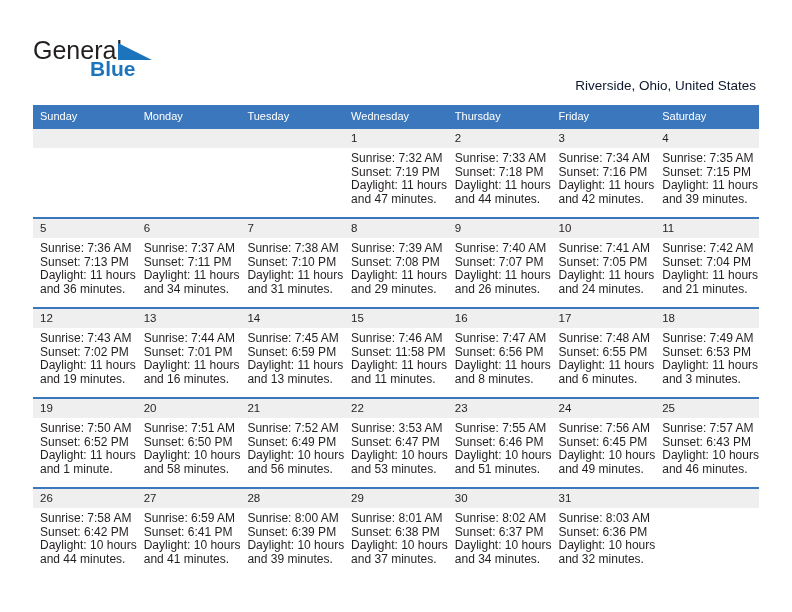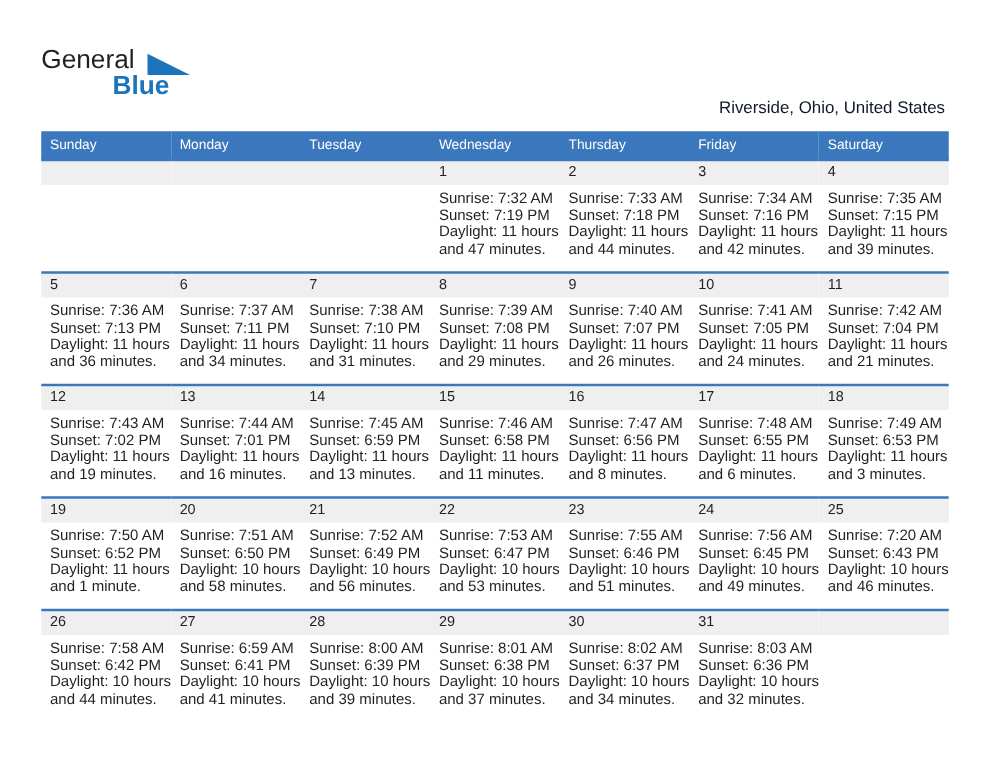--- a/index.html
+++ b/index.html
@@ -33,21 +33,21 @@
     position: absolute;
     left: 33px;
     top: 36px;
     width: 180px;
     height: 48px;
   }
   .logo-general {
     position: absolute;
     left: 0;
     top: 0;
-    font-size: 21px;
+    font-size: 25px;
     letter-spacing: 0px;
     color: #231f20;
     font-family: "Liberation Sans", sans-serif;
   }
   .logo-blue {
     position: absolute;
     left: 57px;
     top: 21px;
     font-size: 21px;
     color: #1c75bc;
@@ -302,21 +302,21 @@
               <div>Sunrise: 7:45 AM</div>
               <div>Sunset: 6:59 PM</div>
               <div>Daylight: 11 hours</div>
               <div>and 13 minutes.</div>
             </div>
           </td>
           <td class="cell-day">
             <div class="daynum">15</div>
             <div class="info">
               <div>Sunrise: 7:46 AM</div>
-              <div>Sunset: 6:58 PM</div>
+              <div>Sunset: 11:58 PM</div>
               <div>Daylight: 11 hours</div>
               <div>and 11 minutes.</div>
             </div>
           </td>
           <td class="cell-day">
             <div class="daynum">16</div>
             <div class="info">
               <div>Sunrise: 7:47 AM</div>
               <div>Sunset: 6:56 PM</div>
               <div>Daylight: 11 hours</div>
@@ -366,21 +366,21 @@
             <div class="info">
               <div>Sunrise: 7:52 AM</div>
               <div>Sunset: 6:49 PM</div>
               <div>Daylight: 10 hours</div>
               <div>and 56 minutes.</div>
             </div>
           </td>
           <td class="cell-day">
             <div class="daynum">22</div>
             <div class="info">
-              <div>Sunrise: 7:53 AM</div>
+              <div>Sunrise: 3:53 AM</div>
               <div>Sunset: 6:47 PM</div>
               <div>Daylight: 10 hours</div>
               <div>and 53 minutes.</div>
             </div>
           </td>
           <td class="cell-day">
             <div class="daynum">23</div>
             <div class="info">
               <div>Sunrise: 7:55 AM</div>
               <div>Sunset: 6:46 PM</div>
@@ -393,21 +393,21 @@
             <div class="info">
               <div>Sunrise: 7:56 AM</div>
               <div>Sunset: 6:45 PM</div>
               <div>Daylight: 10 hours</div>
               <div>and 49 minutes.</div>
             </div>
           </td>
           <td class="cell-day">
             <div class="daynum">25</div>
             <div class="info">
-              <div>Sunrise: 7:20 AM</div>
+              <div>Sunrise: 7:57 AM</div>
               <div>Sunset: 6:43 PM</div>
               <div>Daylight: 10 hours</div>
               <div>and 46 minutes.</div>
             </div>
           </td>
         </tr>
         <tr>
           <td class="cell-day">
             <div class="daynum">26</div>
             <div class="info">

